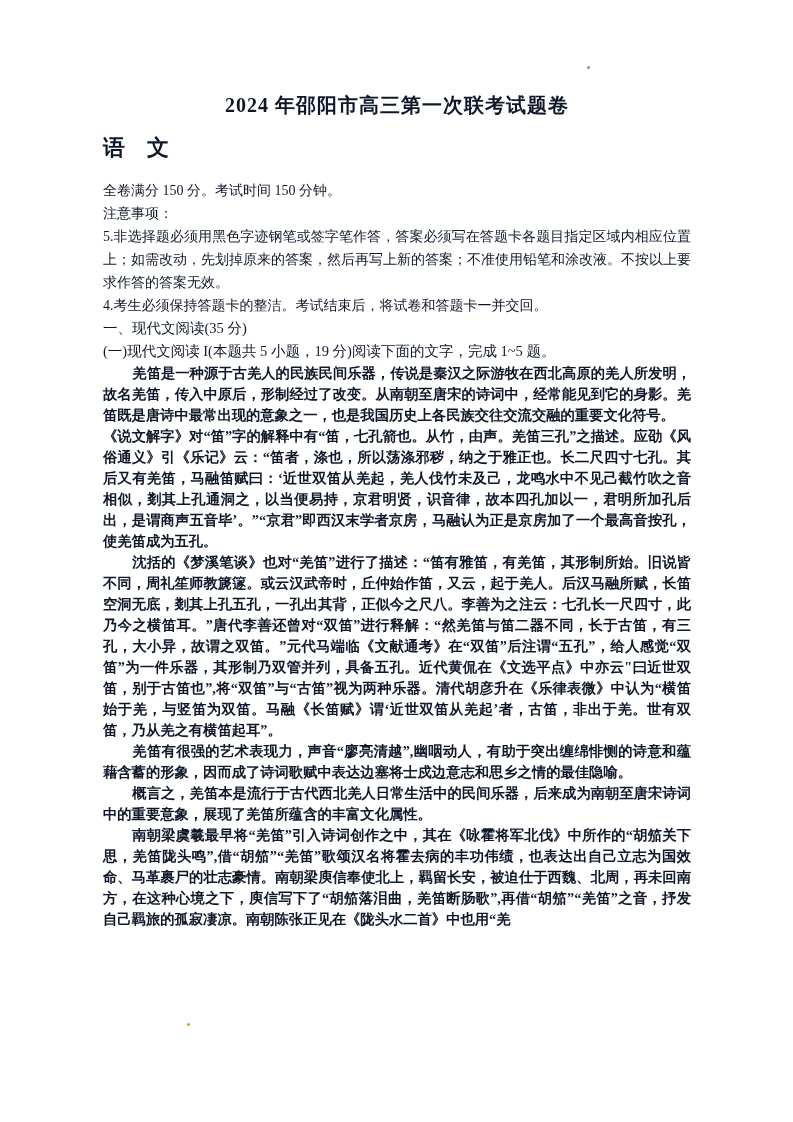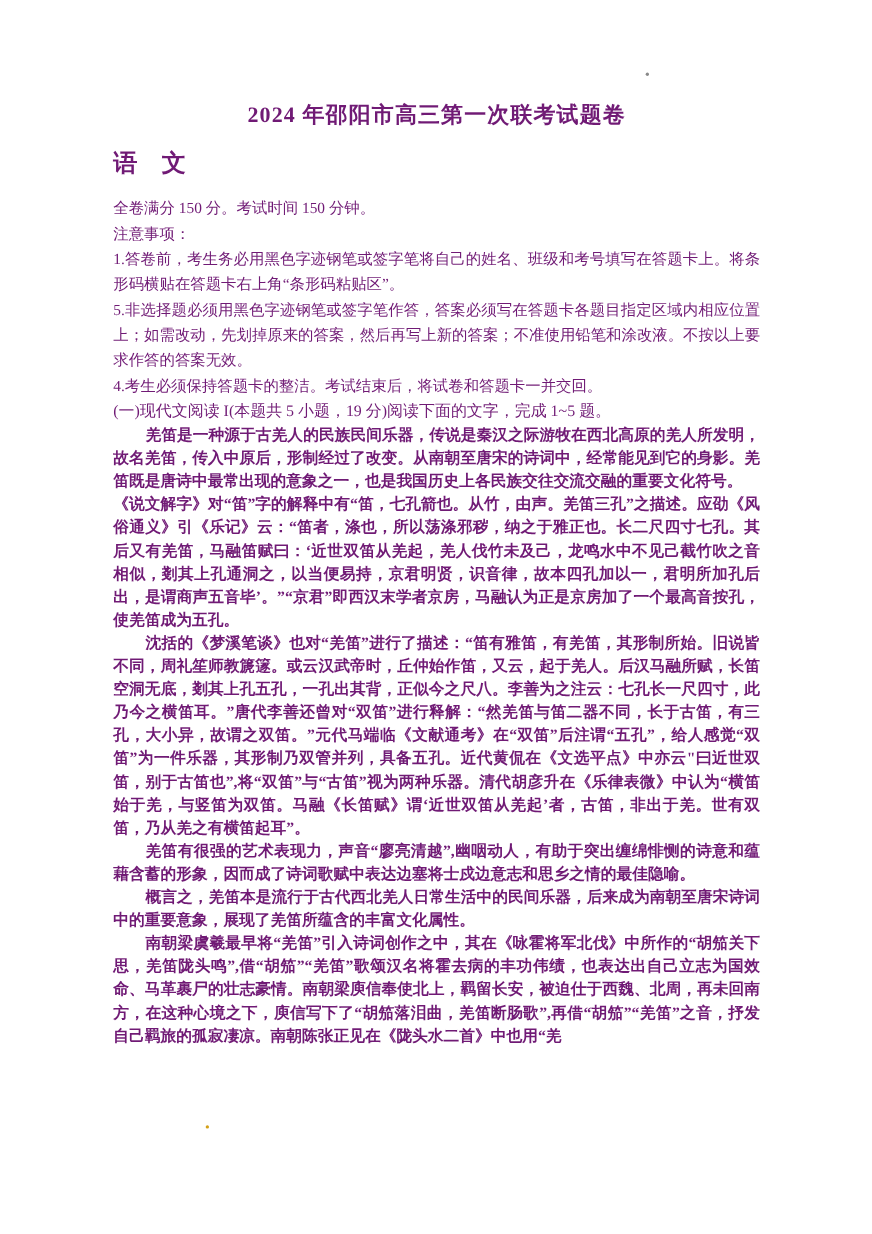--- a/index.html
+++ b/index.html
@@ -4,21 +4,21 @@
 <style>
   html,body { margin:0; padding:0; background:#ffffff; }
   .page {
     position:relative;
     width:793px; height:1122px;
     margin:0 auto;
     background:#ffffff;
     box-sizing:border-box;
     padding:92px 102px 0 103px;
     font-family:"Liberation Serif","DejaVu Serif",serif;
-    color:#701a75;
+    color:#0f172a;
     overflow:hidden;
   }
   .doc-title {
     margin:0;
     text-align:center;
     font-size:20px;
     line-height:26px;
     font-weight:600;
     letter-spacing:1px;
   }
@@ -75,25 +75,25 @@
   <span class="speck speck-bottom"></span>
 
   <h1 class="doc-title">2024 年邵阳市高三第一次联考试题卷</h1>
   <h2 class="doc-subject">语　文</h2>
 
   <div class="exam-info">全卷满分 150 分。考试时间 150 分钟。</div>
 
   <div class="notice-heading">注意事项：</div>
 
   <div class="notices">
-    <p>1.答卷前，考生务必用黑色字迹钢笔或签字笔将自己的姓名、班级和考号填写在答题卡上。将条形码横贴在答题卡右上角“条形码粘贴区”。</p>
     <p>5.非选择题必须用黑色字迹钢笔或签字笔作答，答案必须写在答题卡各题目指定区域内相应位置上；如需改动，先划掉原来的答案，然后再写上新的答案；不准使用铅笔和涂改液。不按以上要求作答的答案无效。</p>
     <p>4.考生必须保持答题卡的整洁。考试结束后，将试卷和答题卡一并交回。</p>
   </div>
 
+  <div class="section-heading">一、现代文阅读(35 分)</div>
   <div class="subsection-heading">(一)现代文阅读 I(本题共 5 小题，19 分)阅读下面的文字，完成 1~5 题。</div>
 
   <div class="article">
     <p class="indent">羌笛是一种源于古羌人的民族民间乐器，传说是秦汉之际游牧在西北高原的羌人所发明，故名羌笛，传入中原后，形制经过了改变。从南朝至唐宋的诗词中，经常能见到它的身影。羌笛既是唐诗中最常出现的意象之一，也是我国历史上各民族交往交流交融的重要文化符号。</p>
     <p>《说文解字》对“笛”字的解释中有“笛，七孔箭也。从竹，由声。羌笛三孔”之描述。应劭《风俗通义》引《乐记》云：“笛者，涤也，所以荡涤邪秽，纳之于雅正也。长二尺四寸七孔。其后又有羌笛，马融笛赋曰：‘近世双笛从羌起，羌人伐竹未及己，龙鸣水中不见己截竹吹之音相似，剗其上孔通洞之，以当便易持，京君明贤，识音律，故本四孔加以一，君明所加孔后出，是谓商声五音毕’。”“京君”即西汉末学者京房，马融认为正是京房加了一个最高音按孔，使羌笛成为五孔。</p>
     <p class="indent">沈括的《梦溪笔谈》也对“羌笛”进行了描述：“笛有雅笛，有羌笛，其形制所始。旧说皆不同，周礼笙师教篪篴。或云汉武帝时，丘仲始作笛，又云，起于羌人。后汉马融所赋，长笛空洞无底，剗其上孔五孔，一孔出其背，正似今之尺八。李善为之注云：七孔长一尺四寸，此乃今之横笛耳。”唐代李善还曾对“双笛”进行释解：“然羌笛与笛二器不同，长于古笛，有三孔，大小异，故谓之双笛。”元代马端临《文献通考》在“双笛”后注谓“五孔”，给人感觉“双笛”为一件乐器，其形制乃双管并列，具备五孔。近代黄侃在《文选平点》中亦云"曰近世双笛，别于古笛也”,将“双笛”与“古笛”视为两种乐器。清代胡彦升在《乐律表微》中认为“横笛始于羌，与竖笛为双笛。马融《长笛赋》谓‘近世双笛从羌起’者，古笛，非出于羌。世有双笛，乃从羌之有横笛起耳”。</p>
     <p class="indent">羌笛有很强的艺术表现力，声音“廖亮清越”,幽咽动人，有助于突出缠绵悱恻的诗意和蕴藉含蓄的形象，因而成了诗词歌赋中表达边塞将士戍边意志和思乡之情的最佳隐喻。</p>
     <p class="indent">概言之，羌笛本是流行于古代西北羌人日常生活中的民间乐器，后来成为南朝至唐宋诗词中的重要意象，展现了羌笛所蕴含的丰富文化属性。</p>
     <p class="indent">南朝梁虞羲最早将“羌笛”引入诗词创作之中，其在《咏霍将军北伐》中所作的“胡笳关下思，羌笛陇头鸣”,借“胡笳”“羌笛”歌颂汉名将霍去病的丰功伟绩，也表达出自己立志为国效命、马革裹尸的壮志豪情。南朝梁庾信奉使北上，羁留长安，被迫仕于西魏、北周，再未回南方，在这种心境之下，庾信写下了“胡笳落泪曲，羌笛断肠歌”,再借“胡笳”“羌笛”之音，抒发自己羁旅的孤寂凄凉。南朝陈张正见在《陇头水二首》中也用“羌</p>
   </div>

